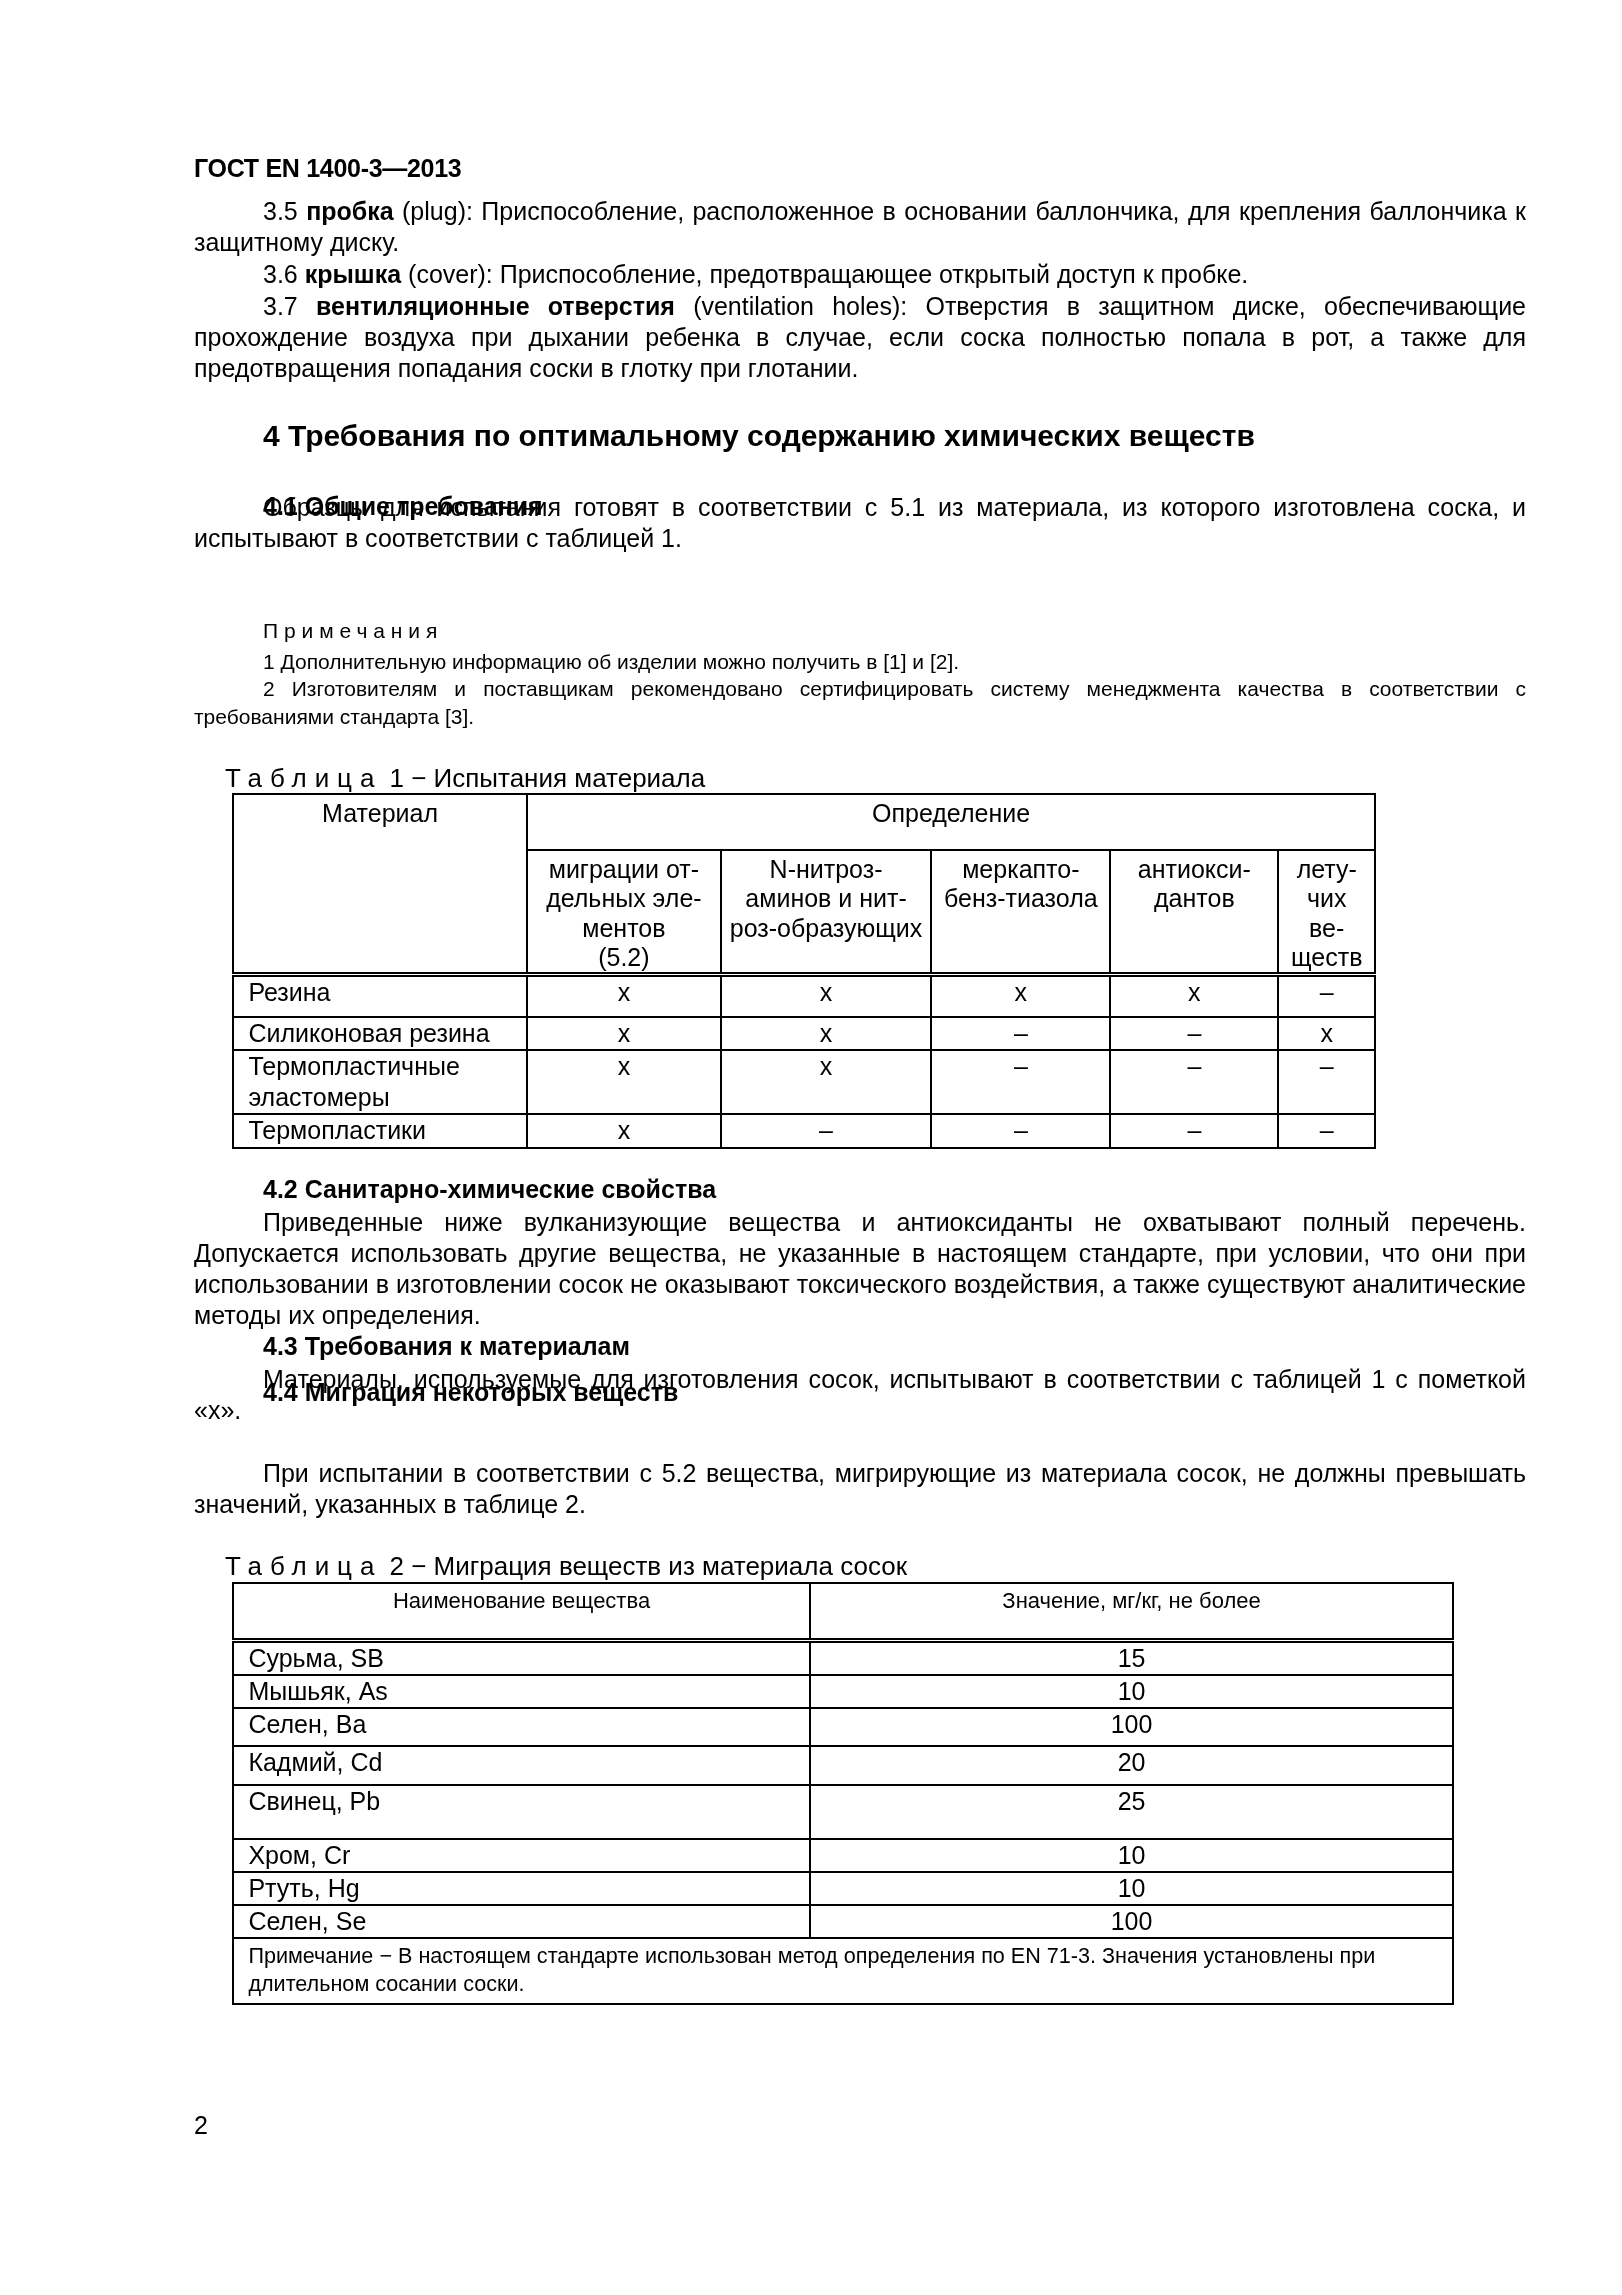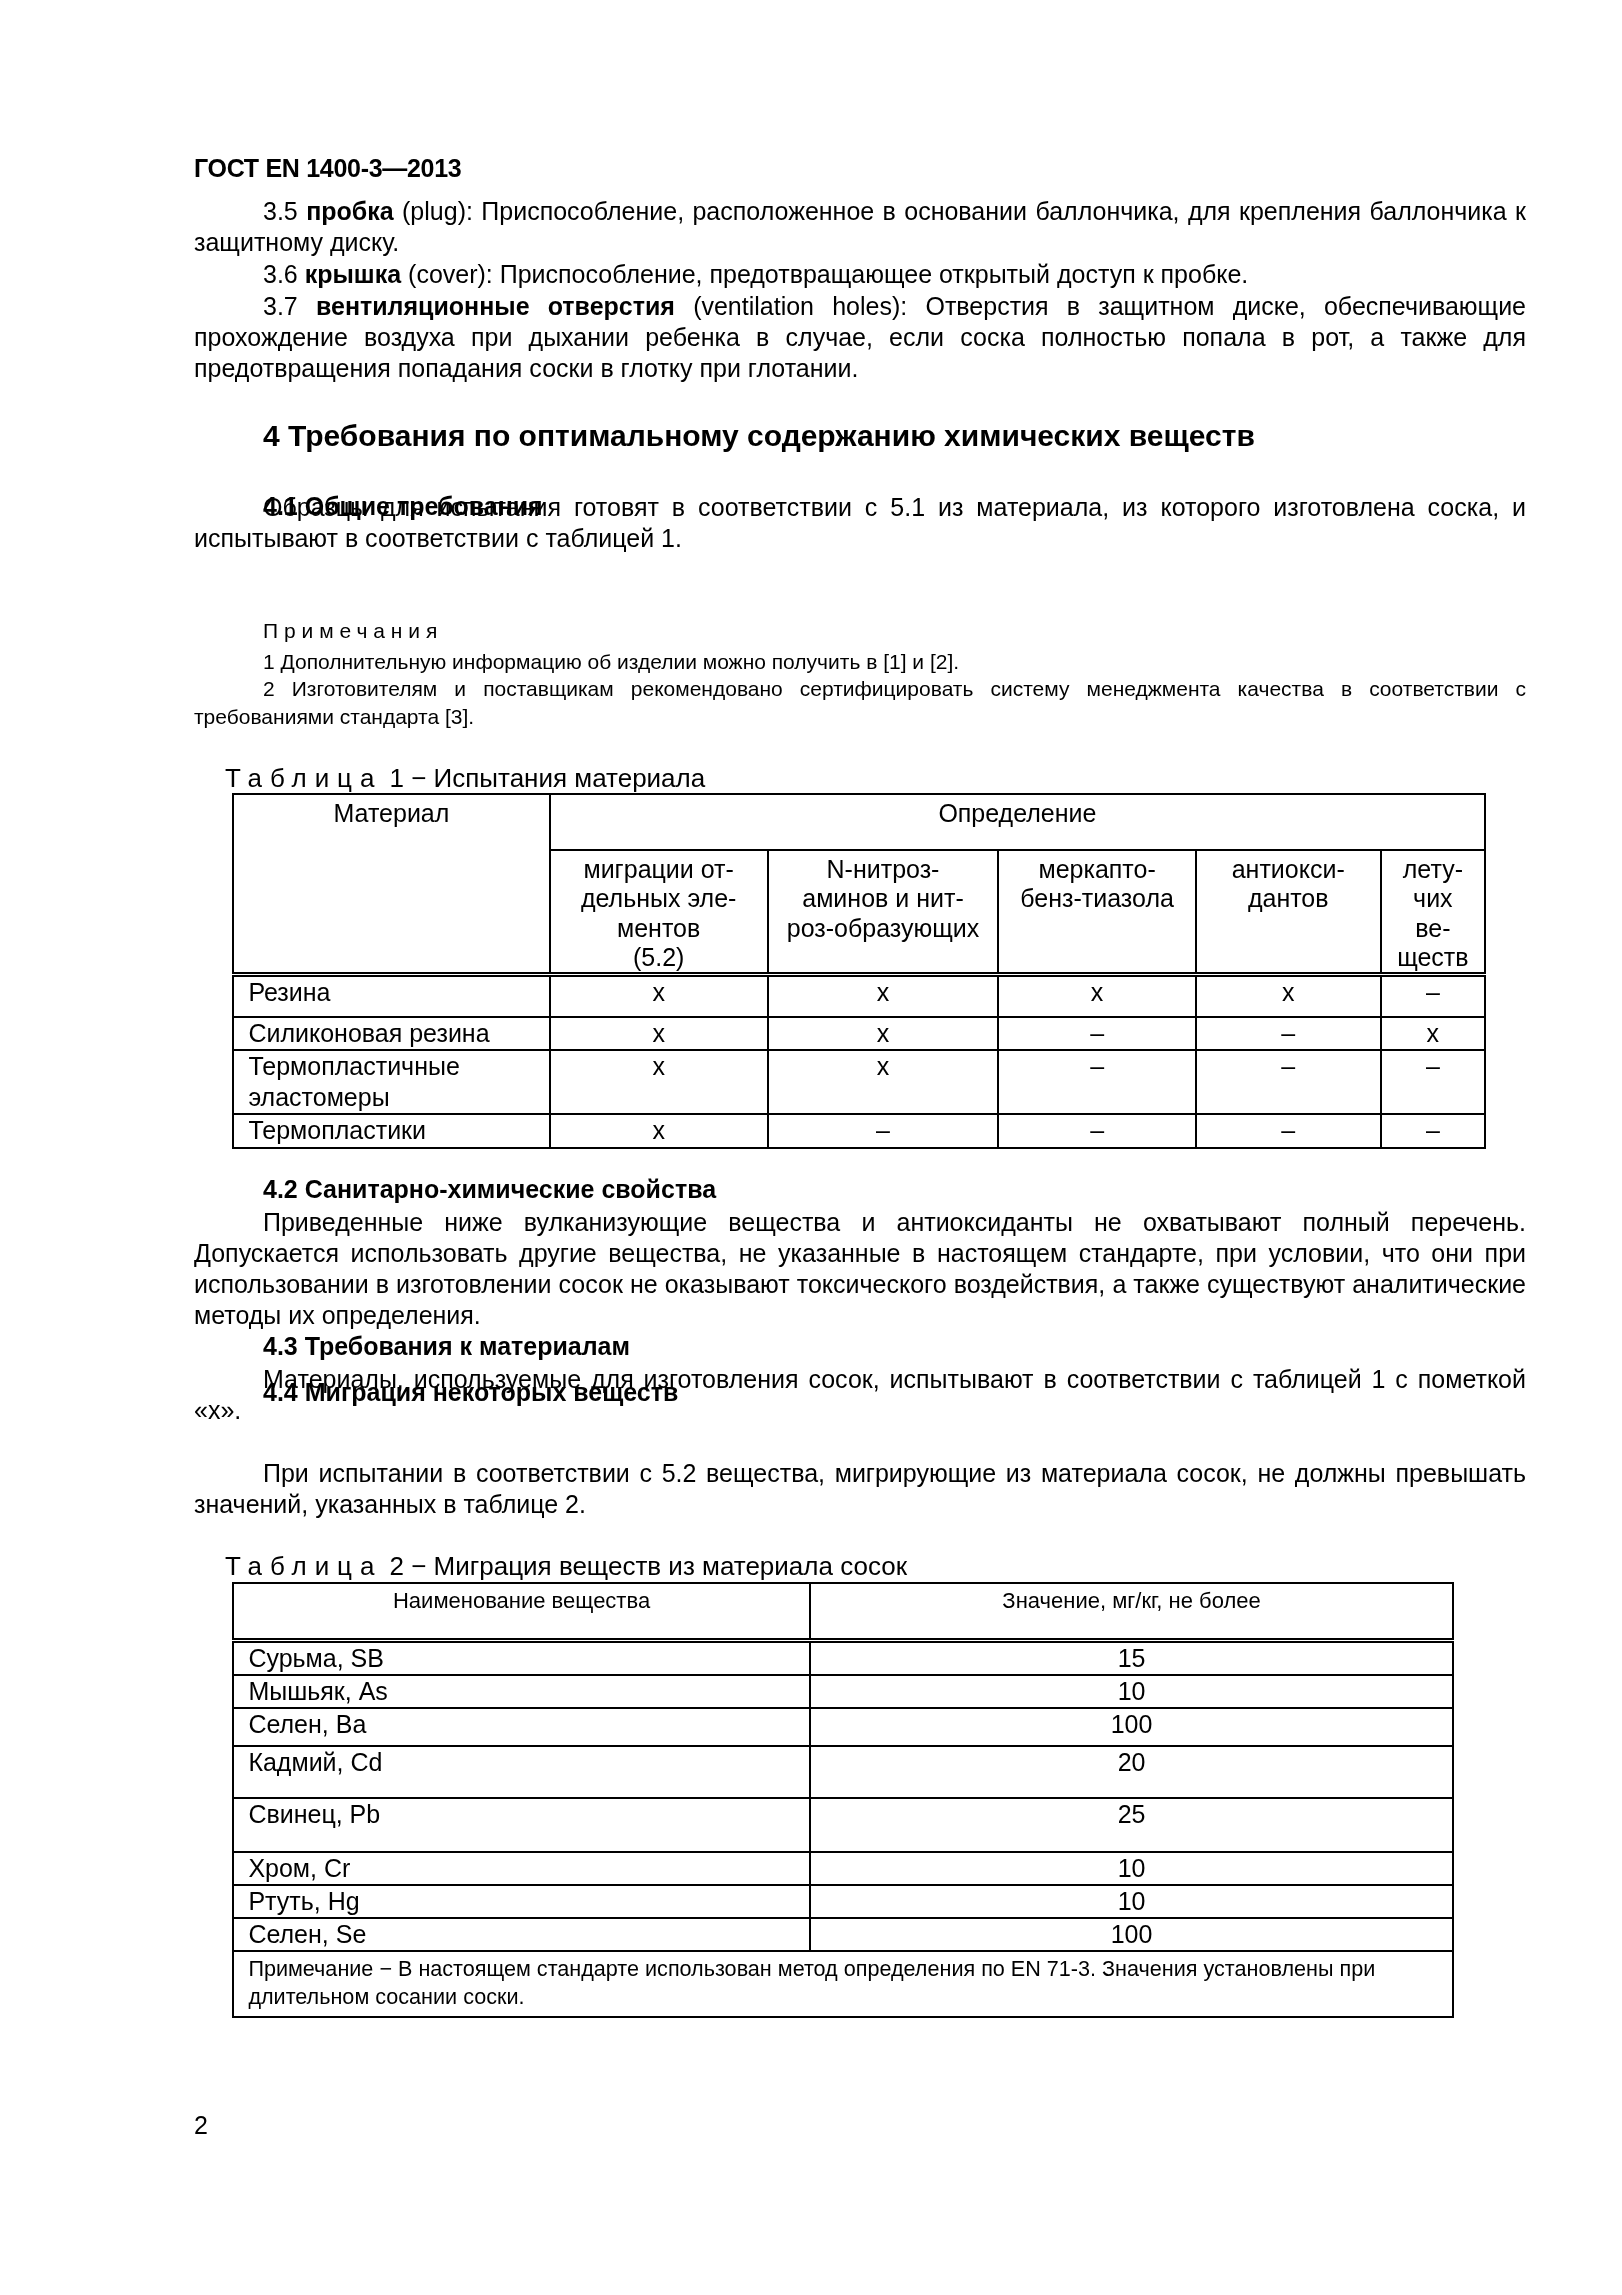--- a/index.html
+++ b/index.html
@@ -12,21 +12,21 @@
   .b { font-weight: bold; }
   .h1 { position: absolute; left: 263px; top: 419px; font-size: 30px; font-weight: bold; }
   .h2 { position: absolute; left: 263px; font-size: 25px; font-weight: bold; }
   .note { position: absolute; left: 194px; width: 1332px; font-size: 21px; line-height: 27.5px; text-align: justify; text-align-last: left; }
   .note .ind { display: inline-block; width: 69px; }
   .note-title { position: absolute; left: 263px; font-size: 21px; letter-spacing: 5.9px; }
   .tcap { position: absolute; left: 225px; font-size: 26px; }
   .tcap .sp { letter-spacing: 7.9px; }
   table { position: absolute; border-collapse: collapse; font-size: 25px; }
   td, th { border: 2px solid #000; font-weight: normal; padding: 0; vertical-align: top; }
-  #t1 { left: 232px; top: 793px; width: 1254px; }
+  #t1 { left: 232px; top: 793px; width: 1144px; }
   #t1 th { text-align: center; line-height: 29.4px; padding-top: 3.9px; }
   #t1 td { line-height: 31px; }
   #t1 td.mat { text-align: left; padding-left: 14.4px; }
   #t1 td.val { text-align: center; }
   #t1 .hdr-bottom th, #t1 .hdr-bottom-m { border-bottom: 5.9px double #000; }
   #t2 { left: 232px; top: 1582px; width: 1222px; }
   #t2 th { text-align: center; font-size: 22px; line-height: 27.5px; height: 51px; padding-top: 2.6px; }
   #t2 tr.h th { border-bottom: 5.9px double #000; }
   #t2 td.name { padding-left: 14.4px; line-height: 31px; }
   #t2 td.v { text-align: center; line-height: 31px; }
@@ -179,21 +179,21 @@
       <td class="v">15</td>
     </tr>
     <tr>
       <td class="name">Мышьяк, As</td>
       <td class="v">10</td>
     </tr>
     <tr style="height:38px;">
       <td class="name">Селен, Ba</td>
       <td class="v">100</td>
     </tr>
-    <tr style="height:52px;">
+    <tr style="height:39px;">
       <td class="name">Кадмий, Cd</td>
       <td class="v">20</td>
     </tr>
     <tr style="height:54px;">
       <td class="name">Свинец, Pb</td>
       <td class="v">25</td>
     </tr>
     <tr>
       <td class="name">Хром, Cr</td>
       <td class="v">10</td>

